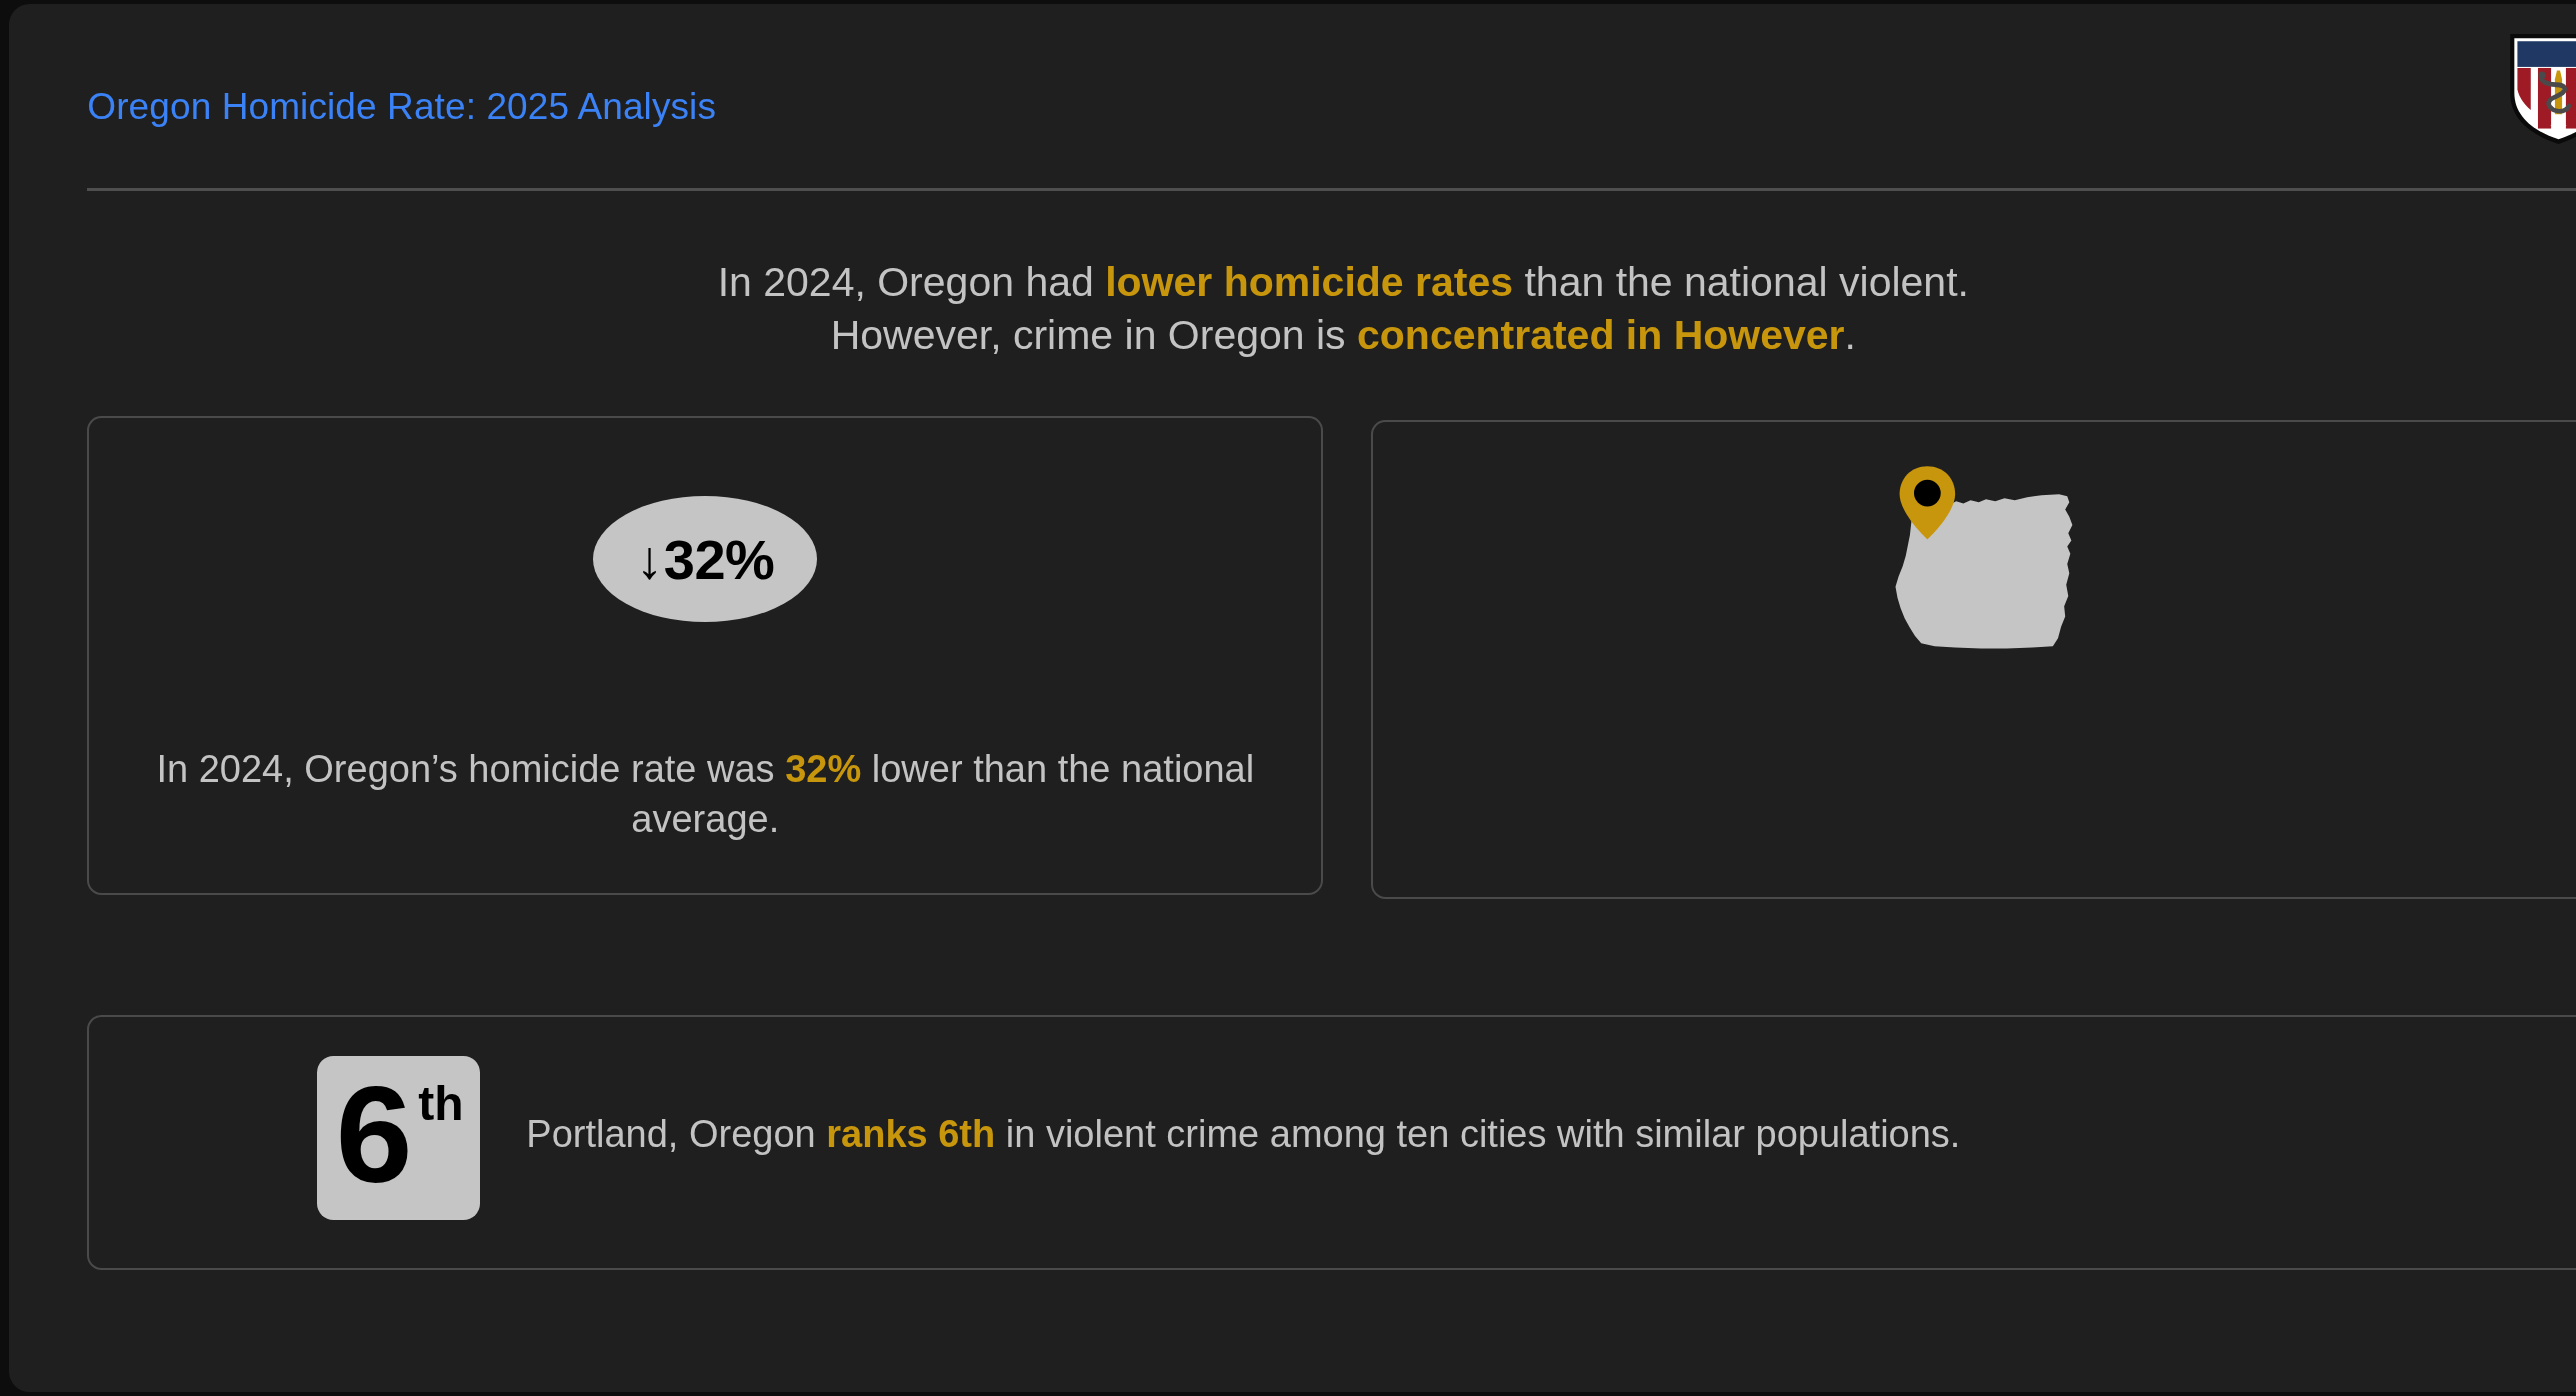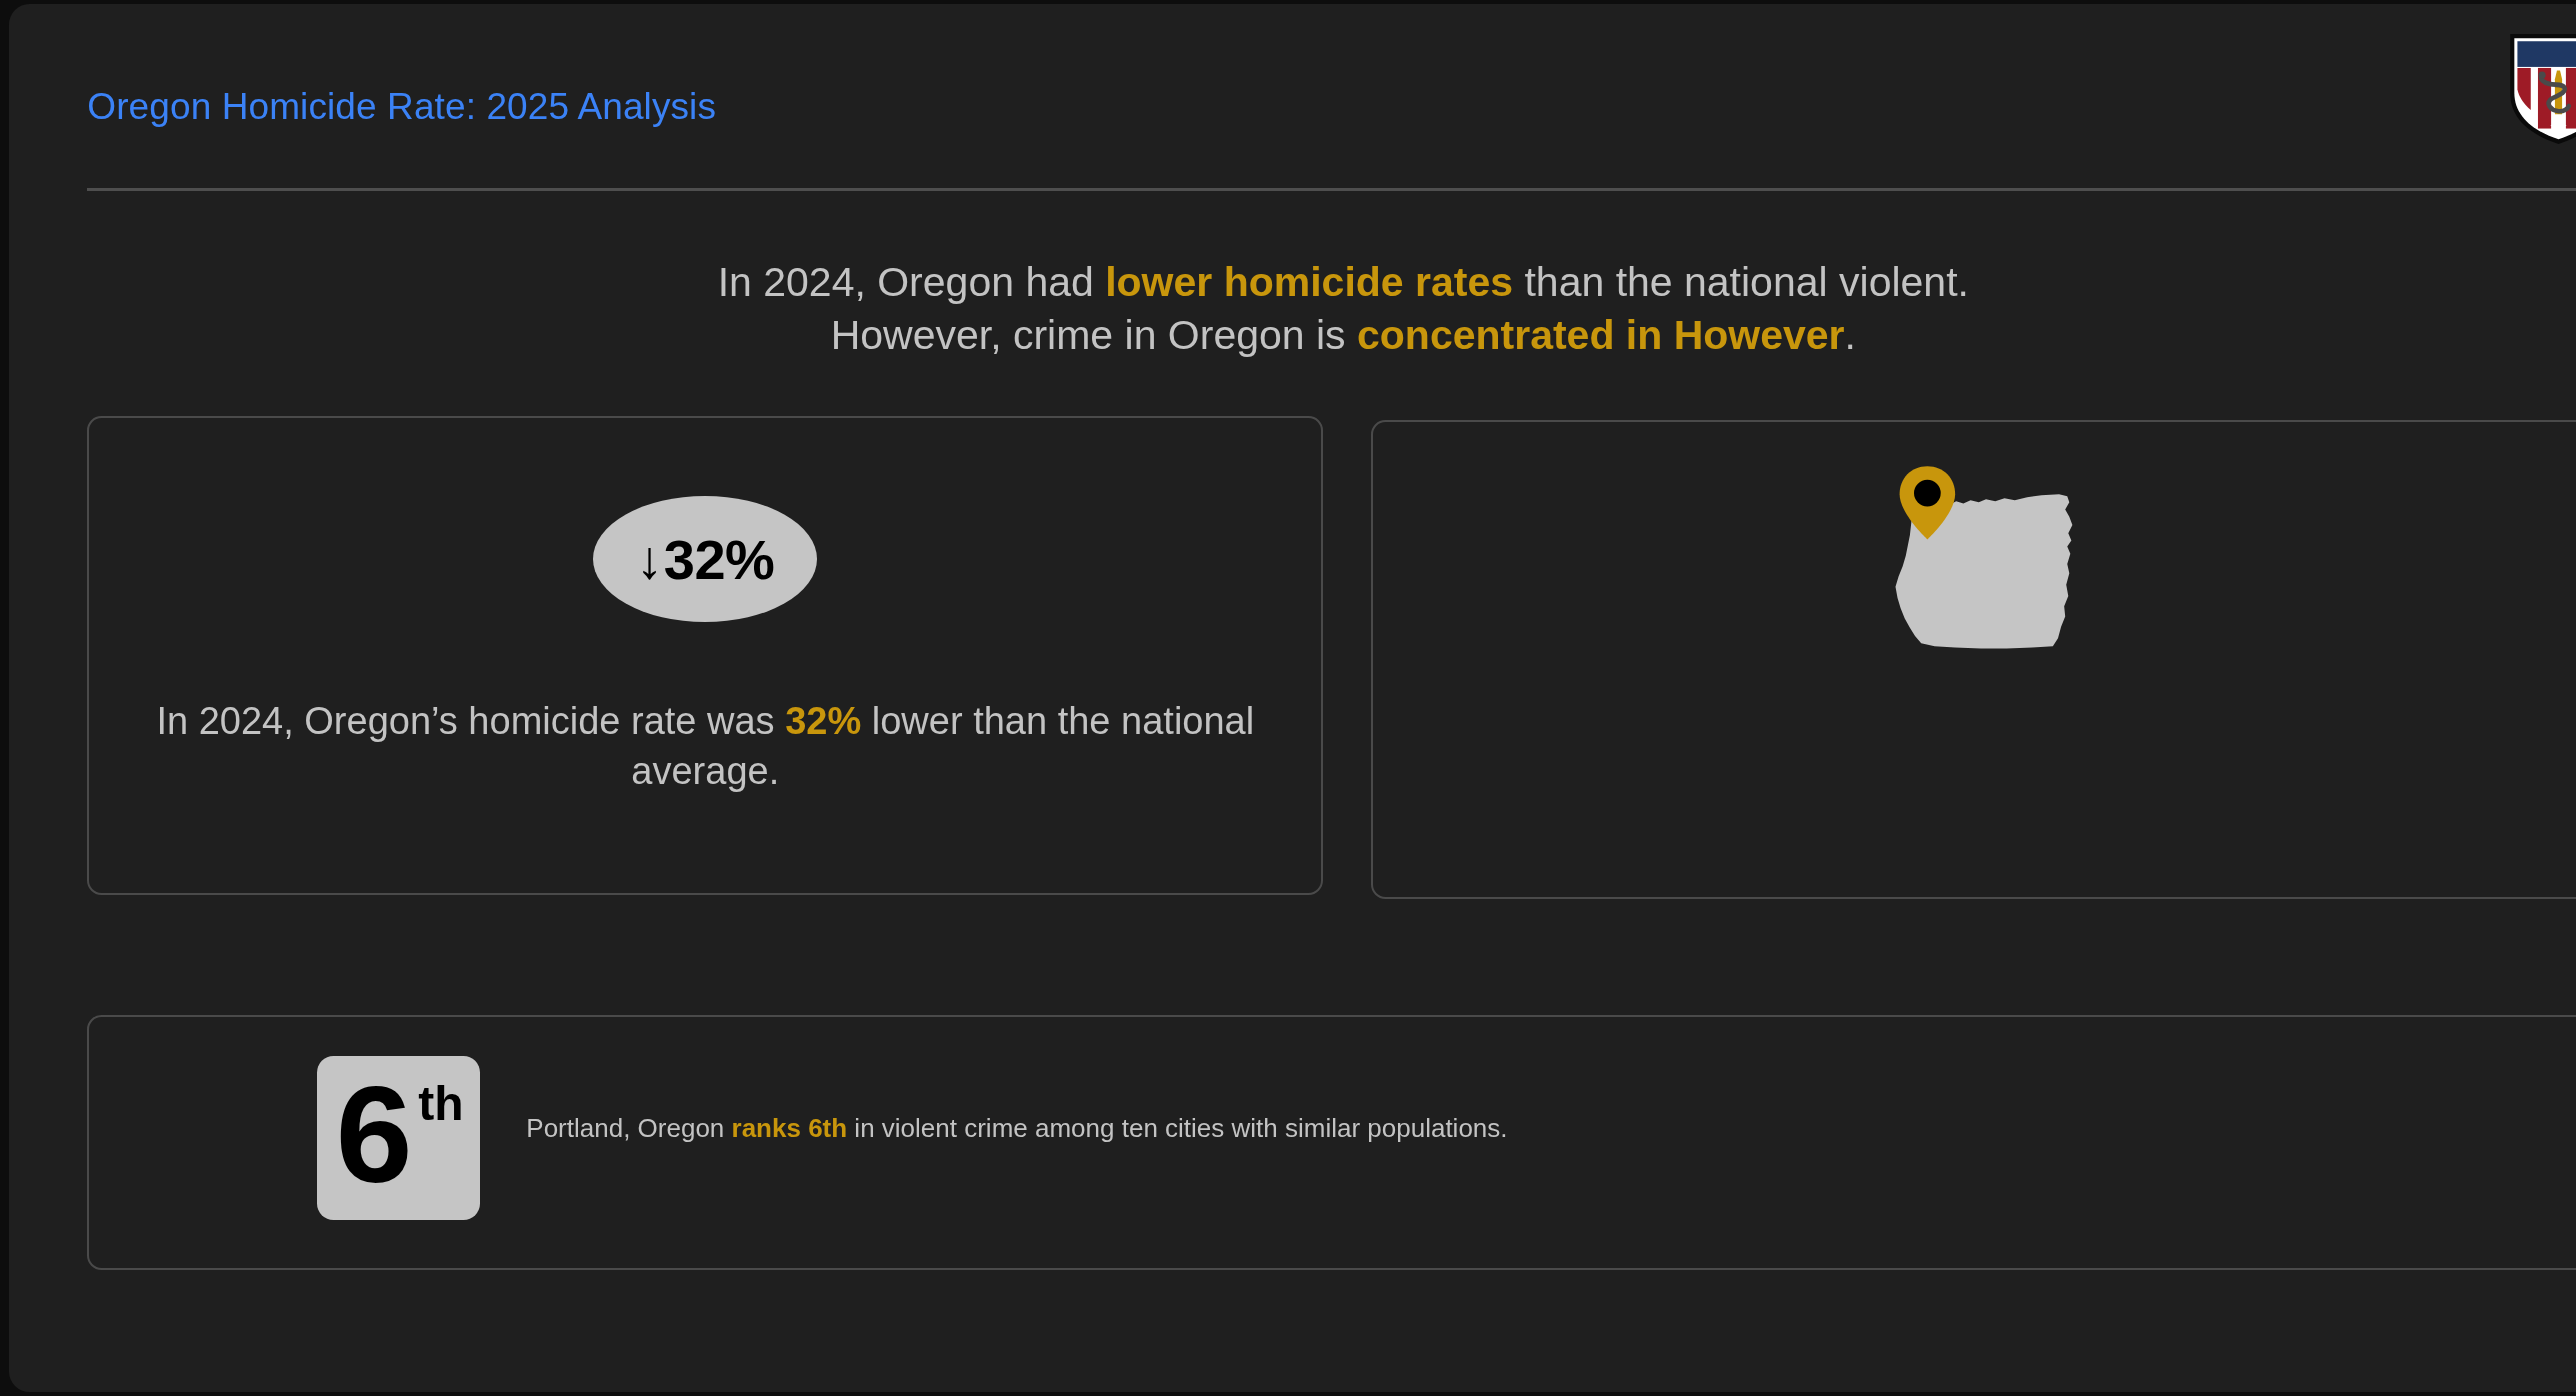--- a/index.html
+++ b/index.html
@@ -95,20 +95,21 @@
   }
 
   .card-caption {
     position: absolute;
     left: 31px;
     right: 31px;
     text-align: center;
     font-size: 38px;
     line-height: 50px;
     color: #C3C3C3;
+    margin-top: 48px;
   }
   #card-left .card-caption  { top: 278px; }
   #card-right .card-caption { top: 294px; }
 
   
   .oval-badge {
     position: absolute;
     left: 50%;
     transform: translateX(-50%);
     top: 78px;
@@ -176,21 +177,21 @@
     top: 24px;
     font-size: 48px;
     font-weight: bold;
     color: #000000;
     line-height: 1;
   }
   .bottom-text {
     position: absolute;
     left: 437px;
     top: 96px;
-    font-size: 26px;
+    font-size: 38px;
     color: #C3C3C3;
     white-space: nowrap;
   }
 </style>
 </head>
 <body>
 
 <div id="infographic">
 
   <div class="header">

